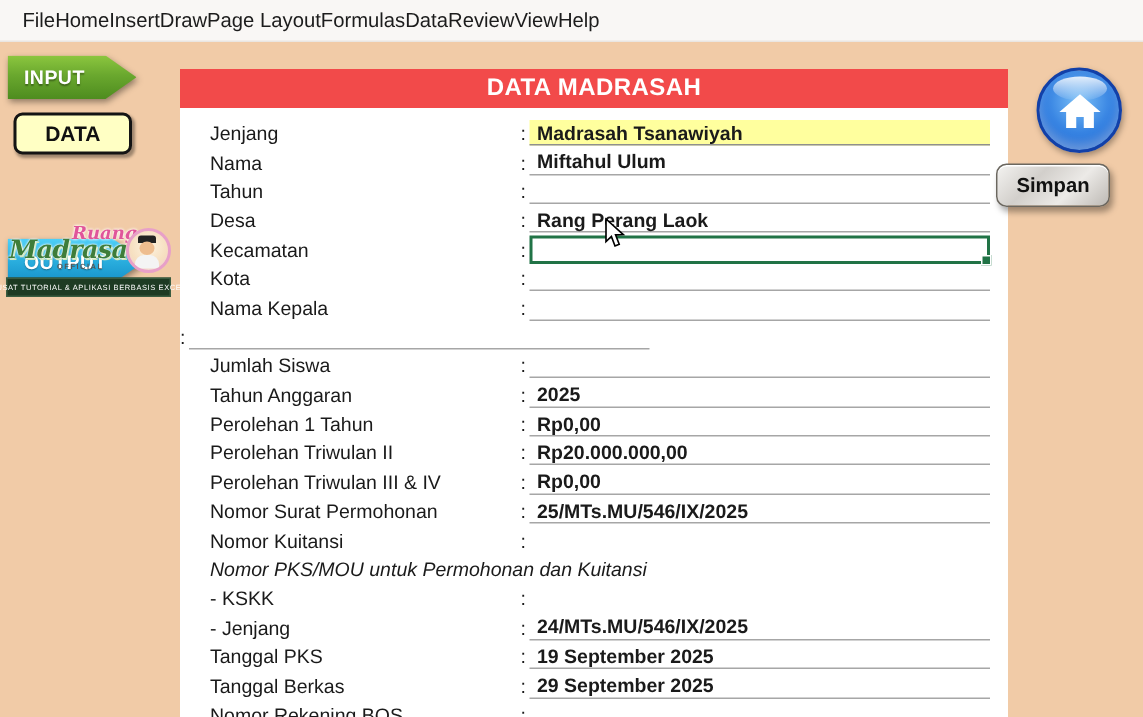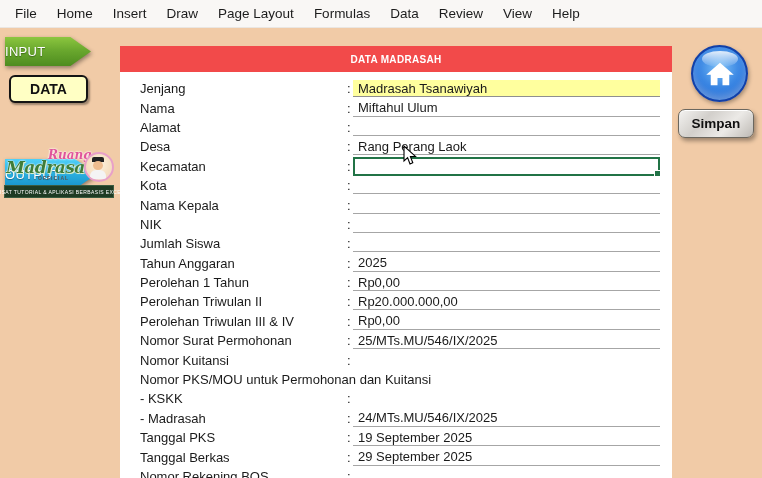--- a/index.html
+++ b/index.html
@@ -6,31 +6,31 @@
   body{
     width:762px;height:478px;position:relative;overflow:hidden;
     background:#f1cba7;
     font-family:"Liberation Sans",sans-serif;
     -webkit-font-smoothing:antialiased;
   }
   
   .menubar{
     position:absolute;left:0;top:0;width:762px;height:28px;
     background:#f9f7f5;border-bottom:1px solid #eae6e2;
-    display:flex;align-items:center;gap:20px;padding-left:15px;box-sizing:border-box;
+    display:flex;align-items:center;padding-left:15px;box-sizing:border-box;
   }
   .menubar .mitem{
     font-size:13.5px;color:#1c1c1c;white-space:nowrap;cursor:default;
   }
   
   .arrow-btn{
     position:absolute;display:flex;align-items:center;
-    color:#fff;font-weight:normal;font-size:13px;letter-spacing:.3px;
+    color:#fff;font-weight:bold;font-size:13px;letter-spacing:.3px;
     clip-path:polygon(0 0,76% 0,100% 50%,76% 100%,0 100%);
-    box-sizing:border-box;
+    padding-left:11px;box-sizing:border-box;
     text-shadow:0 1px 1px rgba(0,0,0,.35);
   }
   .arrow-wrap{position:absolute;filter:drop-shadow(1.5px 2px 2px rgba(0,0,0,.40));}
   .btn-input{left:5px;top:37px;}
   .btn-input .arrow-btn{position:relative;width:86px;height:29px;
     background:linear-gradient(#8cc63f 0%,#6aa82e 45%,#4e8c1f 100%);}
   .btn-output{left:5px;top:111px;margin-top:48px;}
   .btn-output .arrow-btn{position:relative;width:92px;height:30px;
     background:linear-gradient(#4fd0f8 0%,#2aaede 50%,#1590c8 100%);}
   .btn-data{
@@ -66,59 +66,59 @@
   .logo .avatar .body{position:absolute;left:4px;top:16px;width:16px;height:9px;background:#f4f4f4;border-radius:6px 6px 0 0;}
   .logo .banner{
     position:absolute;left:0px;top:35px;width:108px;height:11px;
     background:#1e3b23;border:1px solid #3a5c40;display:flex;align-items:center;justify-content:center;
   }
   .logo .banner span{font-size:5px;color:#fff;letter-spacing:.4px;white-space:nowrap;}
   
   .form-header{
     position:absolute;left:120px;top:46px;width:552px;height:26px;
     background:#f24a4a;display:flex;align-items:center;justify-content:center;
-    color:#fff;font-weight:bold;font-size:10px;letter-spacing:.3px;
+    color:#fff;font-weight:bold;font-size:16px;letter-spacing:.3px;
   }
   .form-body{
     position:absolute;left:120px;top:72px;width:552px;height:406px;
     background:#fff;box-sizing:border-box;padding-top:7px;
   }
   .frow{display:flex;align-items:center;height:19.4px;position:relative;}
   .frow .flabel{
     margin-left:20px;width:207px;font-size:13px;color:#1a1a1a;white-space:nowrap;overflow:visible;
   }
   .frow .fcolon{width:6px;font-size:13px;color:#1a1a1a;}
   .frow .fcell{
     width:307px;height:17px;display:flex;align-items:center;padding-left:5px;
     border-bottom:1px solid #a6a6a6;font-size:13px;color:#1a1a1a;box-sizing:border-box;
-    white-space:nowrap;position:relative;
+    white-space:nowrap;position:relative;font-weight:bold;
   }
   .frow .fcell.yellow{background:#ffff9e;border-bottom:1px solid #8f8f8f;}
   .frow .fcell.selected{
     border:2px solid #217346;height:19px;background:#fff;
   }
   .frow .fcell.selected::after{
     content:'';position:absolute;right:-3px;bottom:-3px;width:5px;height:5px;
     background:#217346;border:1px solid #fff;
   }
-  .frow.section .flabel{width:auto;}
+  .frow.section .flabel{width:auto;font-style:italic;}
   
   .home-btn{
     position:absolute;left:691px;top:45px;width:57px;height:57px;border-radius:50%;
     background:radial-gradient(circle at 50% 38%,#7cc0f7 0%,#2f7de0 55%,#0f4bb5 100%);
     border:2px solid #1240a8;box-sizing:border-box;
     box-shadow:1px 2px 4px rgba(0,0,0,.35), inset 0 -4px 8px rgba(255,255,255,.35);
     display:flex;align-items:center;justify-content:center;cursor:pointer;
   }
   .home-btn::before{
     content:'';position:absolute;left:9px;top:4px;width:36px;height:16px;border-radius:50%;
     background:linear-gradient(rgba(255,255,255,.85),rgba(255,255,255,.05));
   }
   .save-btn{
-    position:absolute;left:678px;top:109px;width:74px;height:27px;
+    position:absolute;left:664px;top:109px;width:74px;height:27px;
     background:linear-gradient(135deg,#f4f3f1 0%,#d2cfcb 35%,#eceae7 65%,#bdb9b4 100%);
     border:1px solid #6b675f;border-radius:7px;
     box-shadow:2px 3px 4px rgba(0,0,0,.35), inset 0 1px 0 #fff;
     display:flex;align-items:center;justify-content:center;
     font-size:13.5px;font-weight:bold;color:#111;cursor:pointer;
   }
   
   .cursor{position:absolute;left:402px;top:145px;width:15px;height:21px;z-index:60;pointer-events:none;}
 </style>
 </head>
@@ -173,21 +173,21 @@
       <div class="flabel">Jenjang</div>
       <div class="fcolon">:</div>
       <div class="fcell yellow">Madrasah Tsanawiyah</div>
     </div>
     <div class="frow">
       <div class="flabel">Nama</div>
       <div class="fcolon">:</div>
       <div class="fcell">Miftahul Ulum</div>
     </div>
     <div class="frow">
-      <div class="flabel">Alamat</div>
+      <div class="flabel">Tahun</div>
       <div class="fcolon">:</div>
       <div class="fcell"></div>
     </div>
     <div class="frow">
       <div class="flabel">Desa</div>
       <div class="fcolon">:</div>
       <div class="fcell">Rang Perang Laok</div>
     </div>
     <div class="frow">
       <div class="flabel">Kecamatan</div>
@@ -198,21 +198,20 @@
       <div class="flabel">Kota</div>
       <div class="fcolon">:</div>
       <div class="fcell"></div>
     </div>
     <div class="frow">
       <div class="flabel">Nama Kepala</div>
       <div class="fcolon">:</div>
       <div class="fcell"></div>
     </div>
     <div class="frow">
-      <div class="flabel">NIK</div>
       <div class="fcolon">:</div>
       <div class="fcell"></div>
     </div>
     <div class="frow">
       <div class="flabel">Jumlah Siswa</div>
       <div class="fcolon">:</div>
       <div class="fcell"></div>
     </div>
     <div class="frow">
       <div class="flabel">Tahun Anggaran</div>
@@ -244,21 +243,21 @@
       <div class="fcolon">:</div>
     </div>
     <div class="frow section">
       <div class="flabel">Nomor PKS/MOU untuk Permohonan dan Kuitansi</div>
     </div>
     <div class="frow">
       <div class="flabel">- KSKK</div>
       <div class="fcolon">:</div>
     </div>
     <div class="frow">
-      <div class="flabel">- Madrasah</div>
+      <div class="flabel">- Jenjang</div>
       <div class="fcolon">:</div>
       <div class="fcell">24/MTs.MU/546/IX/2025</div>
     </div>
     <div class="frow">
       <div class="flabel">Tanggal PKS</div>
       <div class="fcolon">:</div>
       <div class="fcell">19 September 2025</div>
     </div>
     <div class="frow">
       <div class="flabel">Tanggal Berkas</div>

